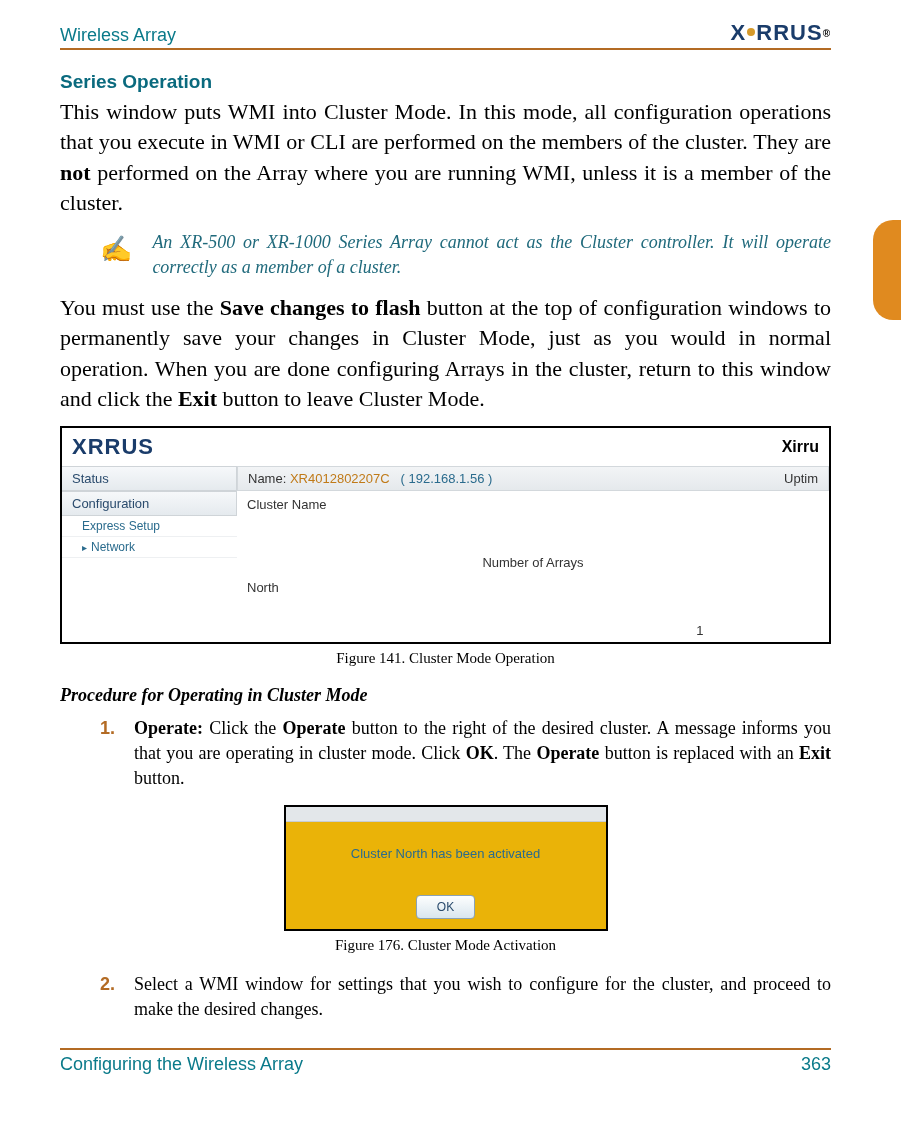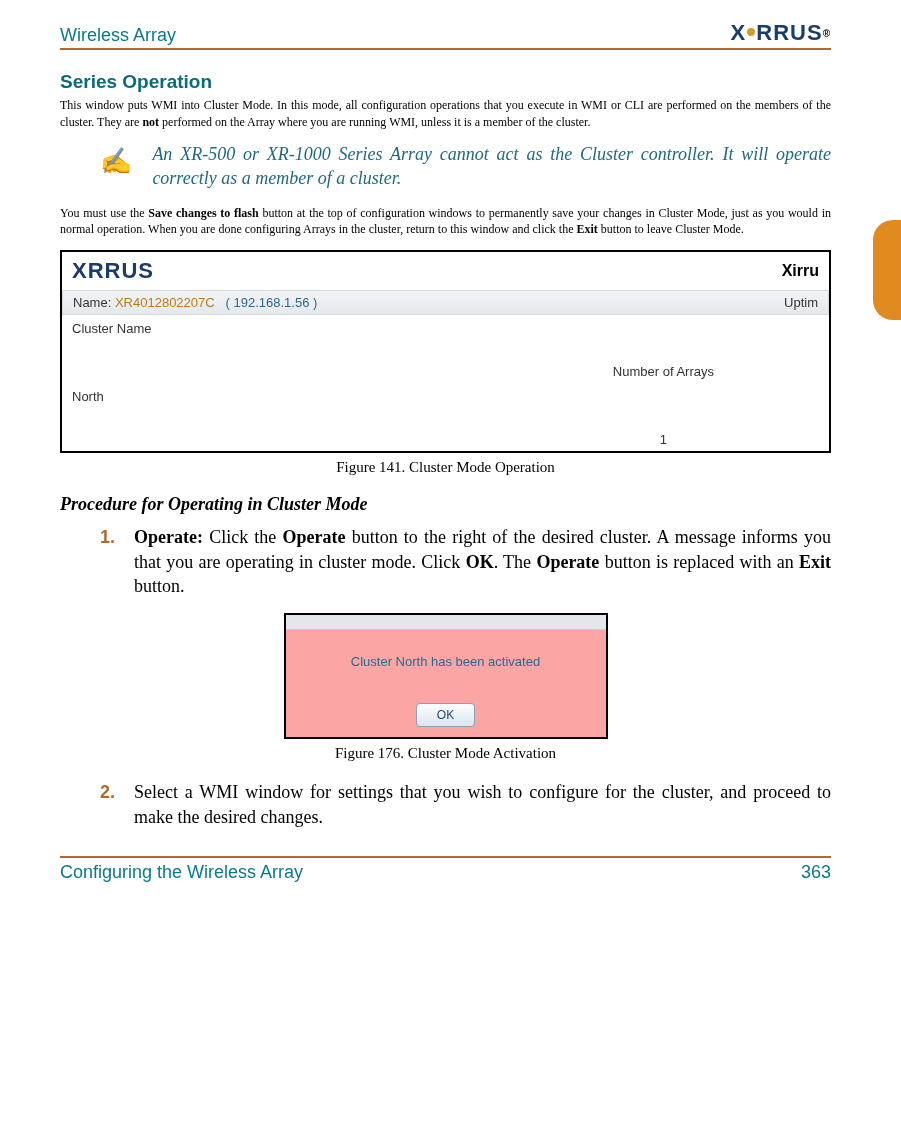--- a/index.html
+++ b/index.html
@@ -41,21 +41,21 @@
   .logo .rest { color: #1a3c6a; }
   .logo .reg { font-size: 10px; vertical-align: super; }
   h2.section-title {
     color: #0a6a7e;
     font-family: Arial, Helvetica, sans-serif;
     font-weight: bold;
     font-size: 19px;
     margin: 18px 0 4px 0;
   }
   p.body {
-    font-size: 12px;
+    font-size: 22px;
     line-height: 1.38;
     text-align: justify;
     margin: 0 0 12px 0;
   }
   .note-block {
     display: flex;
     margin: 10px 0 14px 40px;
     align-items: flex-start;
   }
   .note-icon {
@@ -158,37 +158,37 @@
   .ss-namebar {
     background: linear-gradient(#f2f4f6,#e5e9ec);
     border: 1px solid #d3d8dc;
     padding: 4px 10px;
     display:flex; justify-content:space-between;text-align:center;
   }
   .ss-namebar .n { color:#333; }
   .ss-namebar .dev { color:#c07a18; }
   .ss-namebar .ip { color:#2a6b8d; }
   .ss-table-head {
-    display:flex; padding: 6px 10px; color:#333;
+    display:flex; padding: 6px 10px; color:#333;flex-direction:column;
   }
   .ss-table-row {
     display:flex; padding: 4px 10px; color:#333;
   }
   .col-a { flex: 1.4; }
   .col-b { flex: 1; text-align:center;margin-top:43px; }
   .caret { font-size:10px; color:#2a6b8d; margin-right:4px;}
 
   
   .dialog176-wrap { text-align:center; margin: 10px 0 2px 0;}
   .dialog176 {
     display:inline-block;
     border: 2px solid #000;
     width: 320px;
     font-family: Arial, Helvetica, sans-serif;
-    background: #fca5a5;
+    background: #eab308;
     text-align:center;
     padding-bottom: 10px;
   }
   .dlg-bar {
     height: 14px; background: #e3e7ea; border-bottom:1px solid #c8cdd1;
   }
   .dlg-msg {
     color: #2a6b8d;
     font-size: 13px;
     padding: 24px 10px 34px 10px;
@@ -249,20 +249,31 @@
   <div class="screenshot175">
     <div class="ss-top">
       <div class="ss-logo">
         <span class="x" style="color:#1a3c6a">X</span>
         <span class="dot"></span>
         <span style="color:#1a3c6a">RRUS</span>
       </div>
       <div class="xirr-right">Xirru</div>
     </div>
     <div class="ss-row">
+      <div class="ss-side">
+        <div class="ss-side-item">Status</div>
+        <div class="ss-side-item">Configuration</div>
+        <div class="ss-side-sub">
+            <span>Express Setup</span>
+          </div>
+        <div class="ss-side-sub">
+            <span class="caret">▸</span>
+            <span>Network</span>
+          </div>
+      </div>
       <div class="ss-main">
         <div class="ss-namebar">
           <div>
             <span class="n">Name:</span>
             <span class="dev">XR4012802207C</span>&nbsp;&nbsp;
             <span class="ip">( 192.168.1.56 )</span>
           </div>
           <div class="n">Uptim</div>
         </div>
         <div class="ss-table-head">

